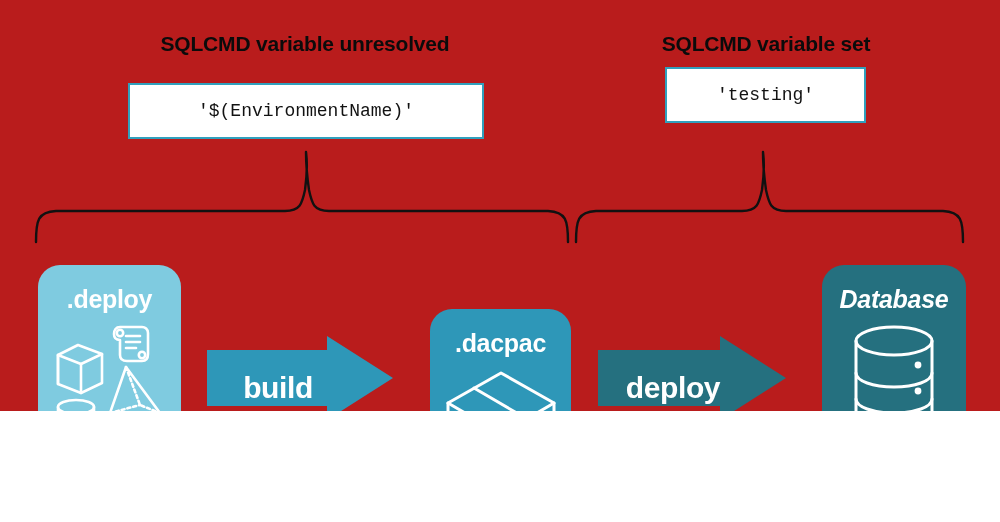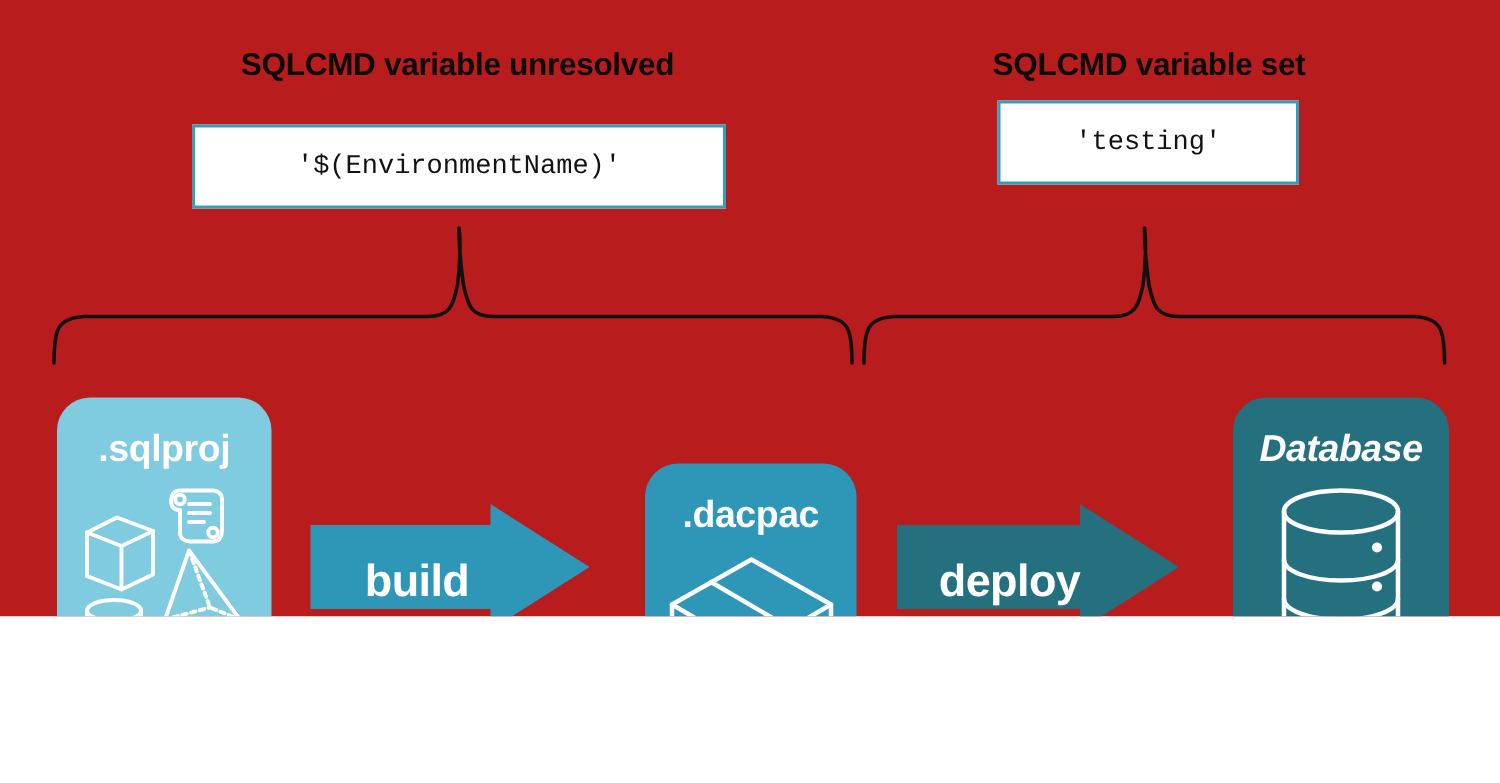--- a/index.html
+++ b/index.html
@@ -148,21 +148,21 @@
              L 172,61
              C 187,61 189,54 192,40
              C 194,26 194,10 193,2
              C 193,10 194,26 196,40
              C 199,54 201,61 216,61
              L 373,61
              C 391,62 393,70 393,92" fill="none" stroke="#111111" stroke-width="2.4" stroke-linecap="round" stroke-linejoin="round"></path>
   </svg>
 
   <div class="stage-box" id="stage-sqlproj">
-    <div class="stage-label">.sqlproj</div>
+    <div class="stage-label">.deploy</div>
     <div class="stage-art">
       <svg width="120" height="130" viewBox="0 0 120 130">
         <g fill="none" stroke="#ffffff" stroke-width="2.6" stroke-linecap="round" stroke-linejoin="round">
 
           <path d="M 8,34 L 28,24 L 52,33 L 52,62 L 31,72 L 8,63 Z"></path>
           <path d="M 8,34 L 31,43 L 52,33"></path>
           <path d="M 31,43 L 31,72"></path>
           <path d="M 8,34 L 8,63"></path>
 
           <path d="M 76,46 L 110,92 L 60,92 Z"></path>

